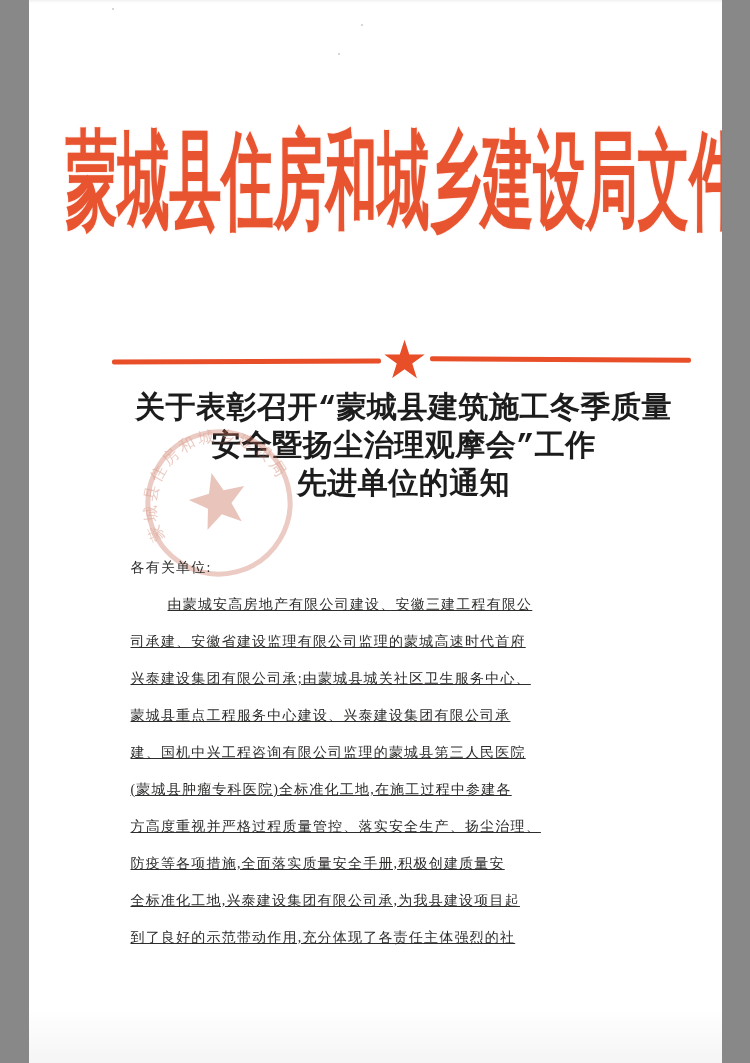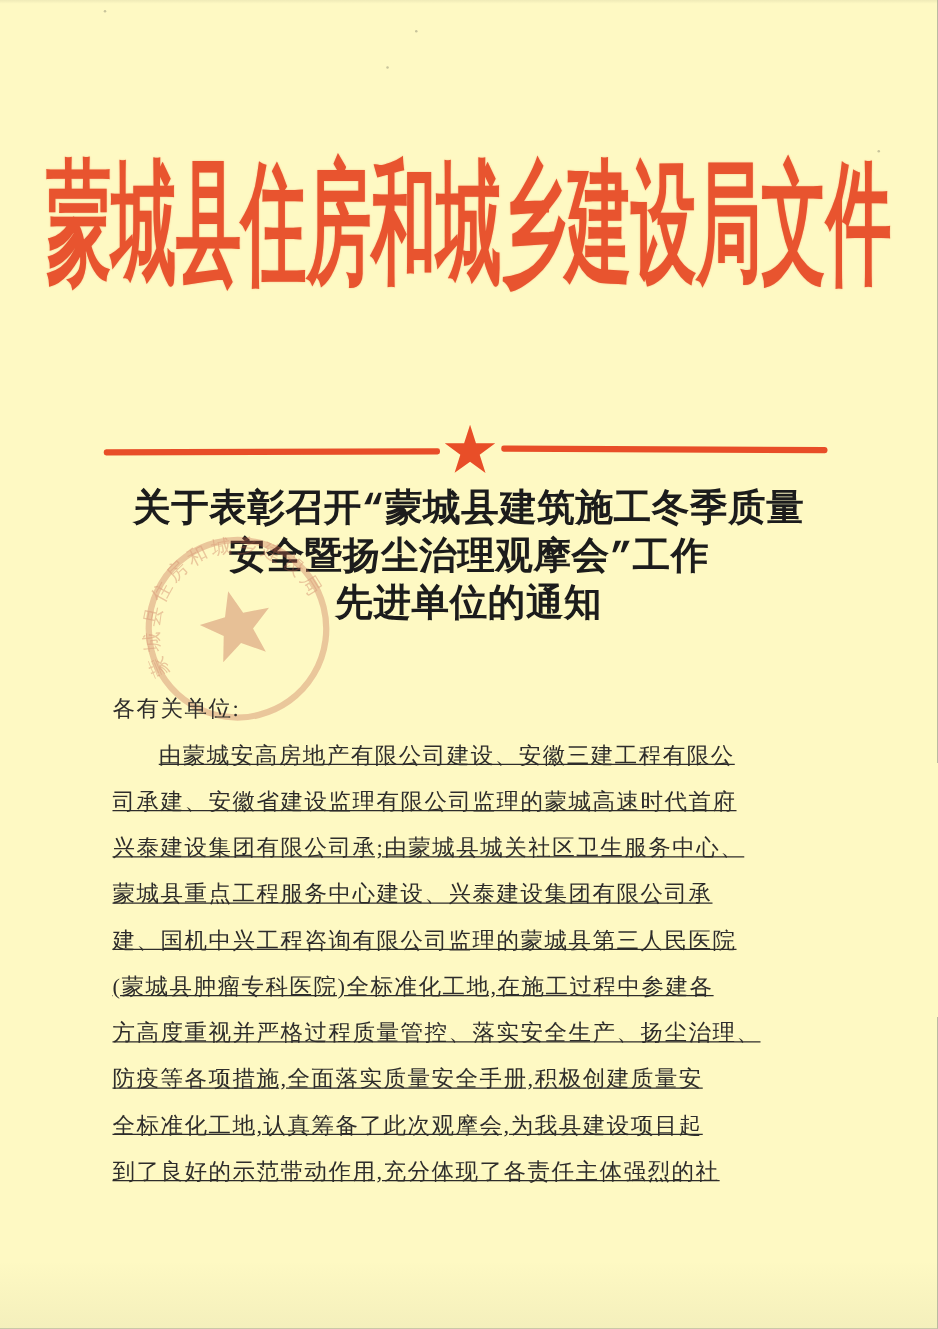--- a/index.html
+++ b/index.html
@@ -1,20 +1,20 @@
 <!DOCTYPE html>
 <html lang="zh"><head>
 <meta charset="utf-8">
 <style>
   html,body{margin:0;padding:0;background:#888;}
   .page{
     position:relative;
-    width:750px;height:1063px;
+    width:693px;height:1063px;
     margin:0 auto;
-    background:#fef9c3;
+    background:#ffffff;
     overflow:hidden;
     font-family:"Liberation Serif", serif;
   }
   
   .page::before{
     content:"";position:absolute;left:0;top:0;right:0;height:3px;
     background:linear-gradient(to bottom, rgba(0,0,0,.06), rgba(0,0,0,0));
   }
   .page::after{
     content:"";position:absolute;left:0;bottom:0;right:0;height:55px;
@@ -45,22 +45,22 @@
     text-align:center;color:#1c1c1c;
     font-size:30px;font-weight:bold;line-height:38px;
     letter-spacing:.5px;
     font-family:Liberation Mono, monospace;
   }
   
   .seal{position:absolute;left:110px;top:425px;width:160px;height:160px;
     opacity:.62;filter:blur(.3px);}
   
   .body-block{
-    position:absolute;left:90px;top:549px;width:575px;
-    color:#2e2d2b;font-size:18px;line-height:37px;
+    position:absolute;left:102px;top:549px;width:575px;
+    color:#2e2d2b;font-size:14px;line-height:37px;
     letter-spacing:1.2px;
   }
   .body-block .line{height:37px;white-space:nowrap;text-decoration:underline;}
   .body-block .salutation{height:37px;}
   .body-block .indent{text-indent:37px;}
 </style>
 </head>
 <body>
 
 <div class="page">
@@ -98,17 +98,17 @@
   <div class="body-block">
     <div class="salutation">各有关单位:</div>
     <div class="line indent">由蒙城安高房地产有限公司建设、安徽三建工程有限公</div>
     <div class="line">司承建、安徽省建设监理有限公司监理的蒙城高速时代首府</div>
     <div class="line">兴泰建设集团有限公司承;由蒙城县城关社区卫生服务中心、</div>
     <div class="line">蒙城县重点工程服务中心建设、兴泰建设集团有限公司承</div>
     <div class="line">建、国机中兴工程咨询有限公司监理的蒙城县第三人民医院</div>
     <div class="line">(蒙城县肿瘤专科医院)全标准化工地,在施工过程中参建各</div>
     <div class="line">方高度重视并严格过程质量管控、落实安全生产、扬尘治理、</div>
     <div class="line">防疫等各项措施,全面落实质量安全手册,积极创建质量安</div>
-    <div class="line">全标准化工地,认真筹备了此次观摩会,为我县建设项目起</div>
+    <div class="line">全标准化工地,兴泰建设集团有限公司承,为我县建设项目起</div>
     <div class="line">到了良好的示范带动作用,充分体现了各责任主体强烈的社</div>
   </div>
 
 </div>
 
 </body></html>

